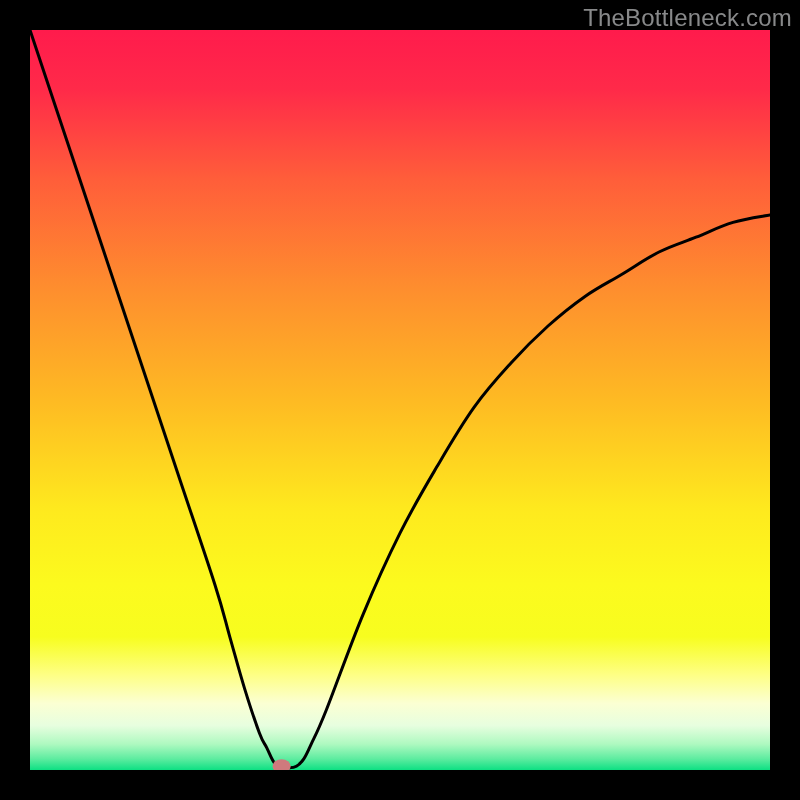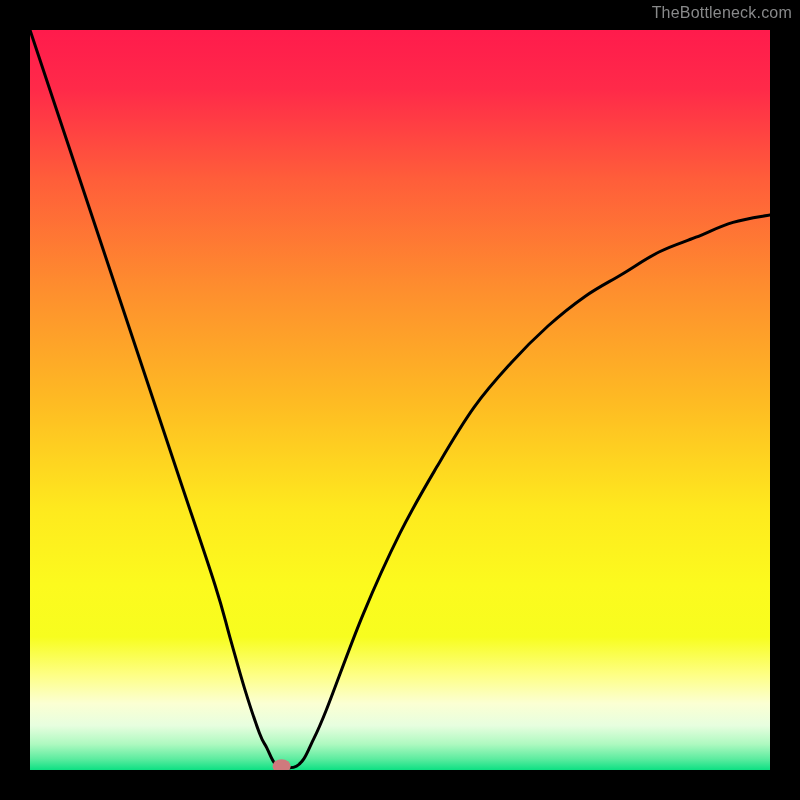--- a/index.html
+++ b/index.html
@@ -21,21 +21,21 @@
     left: 30px;
     top: 30px;
     width: 740px;
     height: 740px;
   }
   .watermark {
     position: absolute;
     top: 4px;
     right: 8px;
     font-family: Arial, Helvetica, sans-serif;
-    font-size: 16px;
+    font-size: 24px;
     font-weight: 400;
     color: #88898a;
     letter-spacing: 0.2px;
   }
   svg { display: block; }
 </style>
 </head>
 <body>
 
 <div class="outer">

